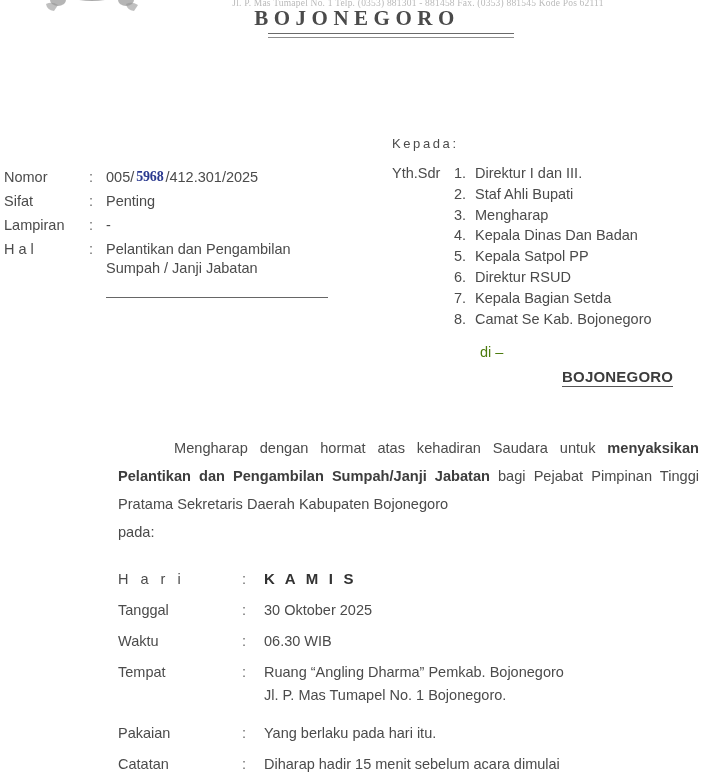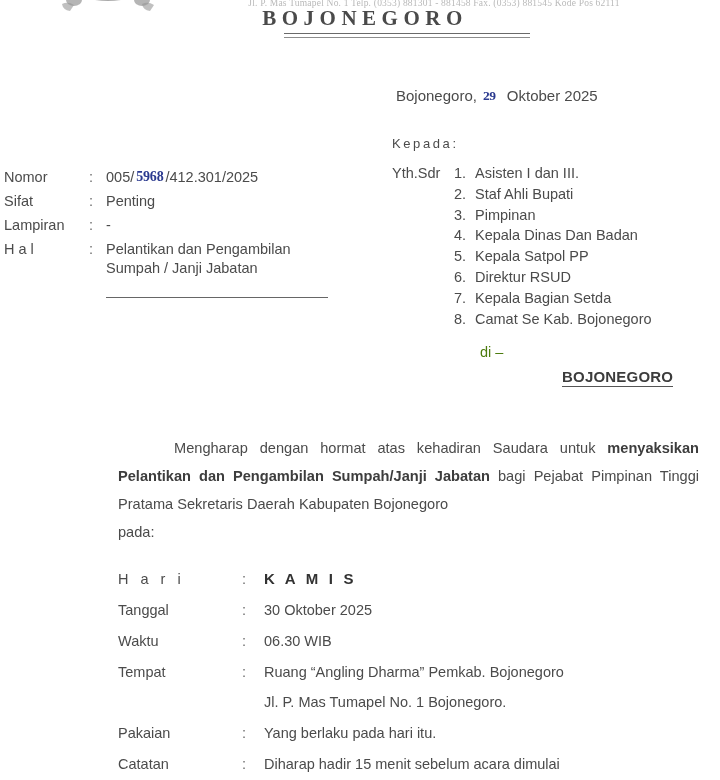--- a/index.html
+++ b/index.html
@@ -19,21 +19,21 @@
 
   .page {
     position: absolute;
     inset: 0;
     background: #ffffff;
   }
 
   
   .letterhead {
     position: absolute;
-    top: 0; left: 16px; right: 0;
+    top: 0; left: 0; right: 0;
     height: 40px;
   }
   .crest {
     position: absolute;
     left: 38px;
     top: -26px;
     width: 108px;
     height: 56px;
     opacity: 0.62;
   }
@@ -224,21 +224,20 @@
   .d-value { flex: 1; }
   .d-value.strong {
     font-weight: bold;
     letter-spacing: 3.2px;
     color: #323232;
     font-size: 15px;
   }
   .d-sub {
     display: flex;
     height: 30px;
-    align-items: center;
   }
   .d-sub .d-label, .d-sub .d-colon { visibility: hidden; }
 </style>
 </head>
 <body>
 
 <div class="page">
 
   <div class="letterhead">
     <svg class="crest" viewBox="0 0 108 56">
@@ -253,23 +252,20 @@
         <path d="M88 30 Q94 27 100 31 L96 37 Q89 36 88 30 Z" opacity=".6"></path>
         <rect x="40" y="16" width="28" height="4" rx="1" opacity=".6"></rect>
       </g>
     </svg>
     <div class="kop-line">Jl. P. Mas Tumapel No. 1 Telp. (0353) 881301 - 881458 Fax. (0353) 881545 Kode Pos 62111</div>
     <div class="kota">BOJONEGORO</div>
     <div class="kota-rule"></div>
     <div class="kota-rule2"></div>
   </div>
 
-  <div class="dateline">
-    <span>Bojonegoro,</span><span class="hand">29</span><span class="mth">Oktober 2025</span>
-  </div>
 
   <div class="meta">
     <div class="meta-row">
       <div class="meta-label">Nomor</div>
       <div class="meta-colon">:</div>
       <div class="meta-value"><span>005/</span><span class="hand">5968</span><span>/412.301/2025</span></div>
     </div>
     <div class="meta-row">
       <div class="meta-label">Sifat</div>
       <div class="meta-colon">:</div>
@@ -290,29 +286,29 @@
     </div>
   </div>
 
   <div class="kepada-wrap">
     <div class="kepada-title">Kepada:</div>
     <div class="yth-row">
       <div class="yth-label">Yth.Sdr</div>
       <ul class="yth-list">
         <li>
             <span class="yth-num">1.</span>
-            <span>Asisten I dan III.</span>
+            <span>Direktur I dan III.</span>
           </li>
         <li>
             <span class="yth-num">2.</span>
             <span>Staf Ahli Bupati</span>
           </li>
         <li>
             <span class="yth-num">3.</span>
-            <span>Pimpinan</span>
+            <span>Mengharap</span>
           </li>
         <li>
             <span class="yth-num">4.</span>
             <span>Kepala Dinas Dan Badan</span>
           </li>
         <li>
             <span class="yth-num">5.</span>
             <span>Kepala Satpol PP</span>
           </li>
         <li>

